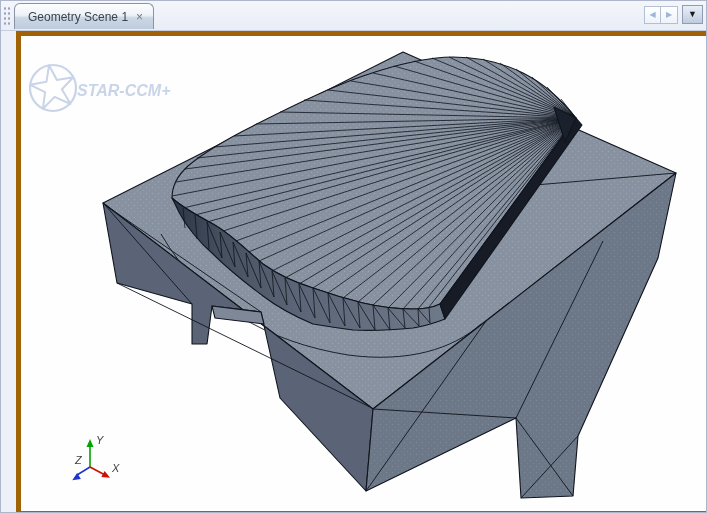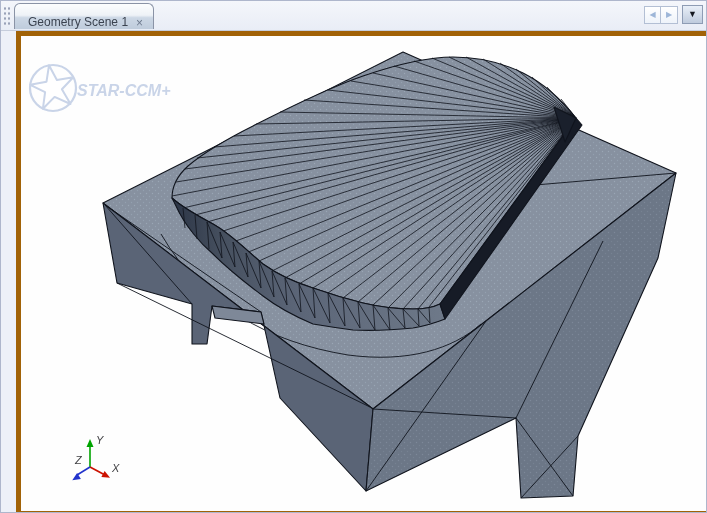--- a/index.html
+++ b/index.html
@@ -2,21 +2,21 @@
 <html><head>
 <meta charset="utf-8">
 <style>
   html,body{margin:0;padding:0;background:#dfe3ee;font-family:"Liberation Sans",sans-serif;}
   #app{position:relative;width:705px;height:511px;background:#edf0f8;border:1px solid #aeb6cc;overflow:hidden;}
 
   
   #tabbar{position:absolute;left:0;top:0;width:100%;height:29px;background:linear-gradient(#f4f6fb,#e9edf6);border-bottom:1px solid #c6cddc;}
   #grip{position:absolute;left:2px;top:5px;width:8px;height:20px;cursor:move;
         background:radial-gradient(circle,#99a2b8 1px,rgba(0,0,0,0) 1.3px) 0 0/4px 5px;}
-  .tab{position:absolute;left:13px;top:2px;height:26px;display:flex;align-items:flex-end;gap:7px;
+  .tab{position:absolute;left:13px;top:2px;height:26px;display:flex;align-items:center;gap:7px;
        padding:0 9px 0 13px;box-sizing:border-box;
        background:linear-gradient(#fcfdfe 0%,#eef2f7 45%,#ccd7e5 55%,#bfccdc 100%);
        border:1px solid #8a93a6;border-bottom:none;border-radius:6px 6px 0 0;cursor:pointer;}
   .tab-label{font-size:12px;color:#3b4350;white-space:nowrap;}
   .tab-close{font-size:12px;color:#6e7a8e;line-height:1;padding:0 1px;cursor:pointer;}
   #tabbar-buttons{position:absolute;right:3px;top:4px;display:flex;align-items:center;}
   .nav-btn{width:17px;height:18px;padding:0;margin:0;background:linear-gradient(#ffffff,#eef3fa);
            border:1px solid #b3bfd4;font-size:8px;line-height:16px;text-align:center;cursor:pointer;}
   .nav-btn + .nav-btn{border-left:none;}
   .nav-arrow{color:#9db6d8;}

